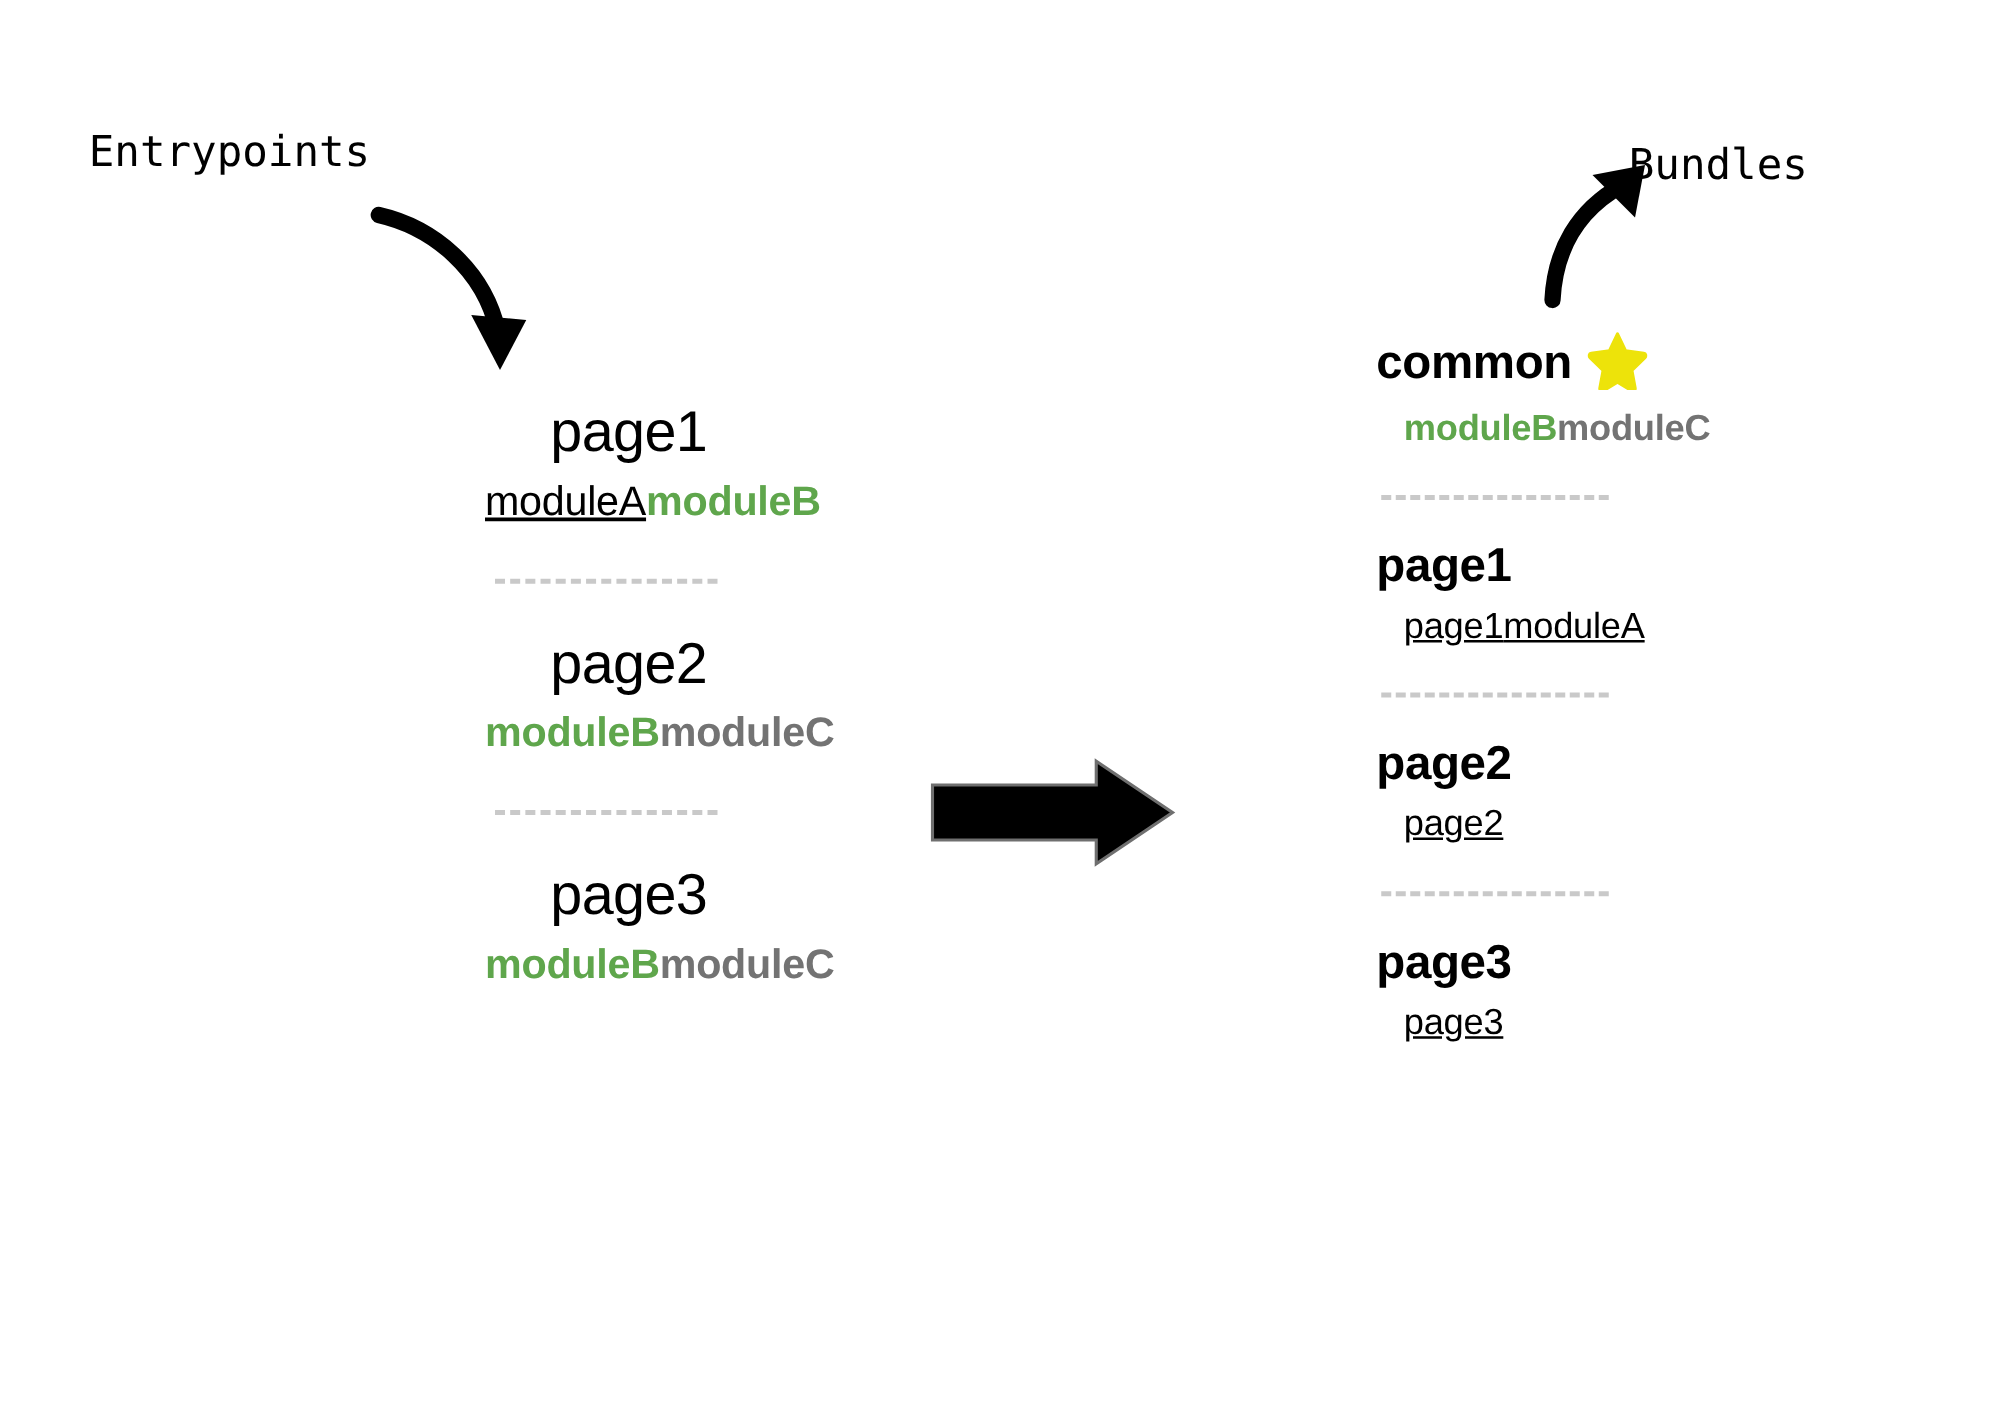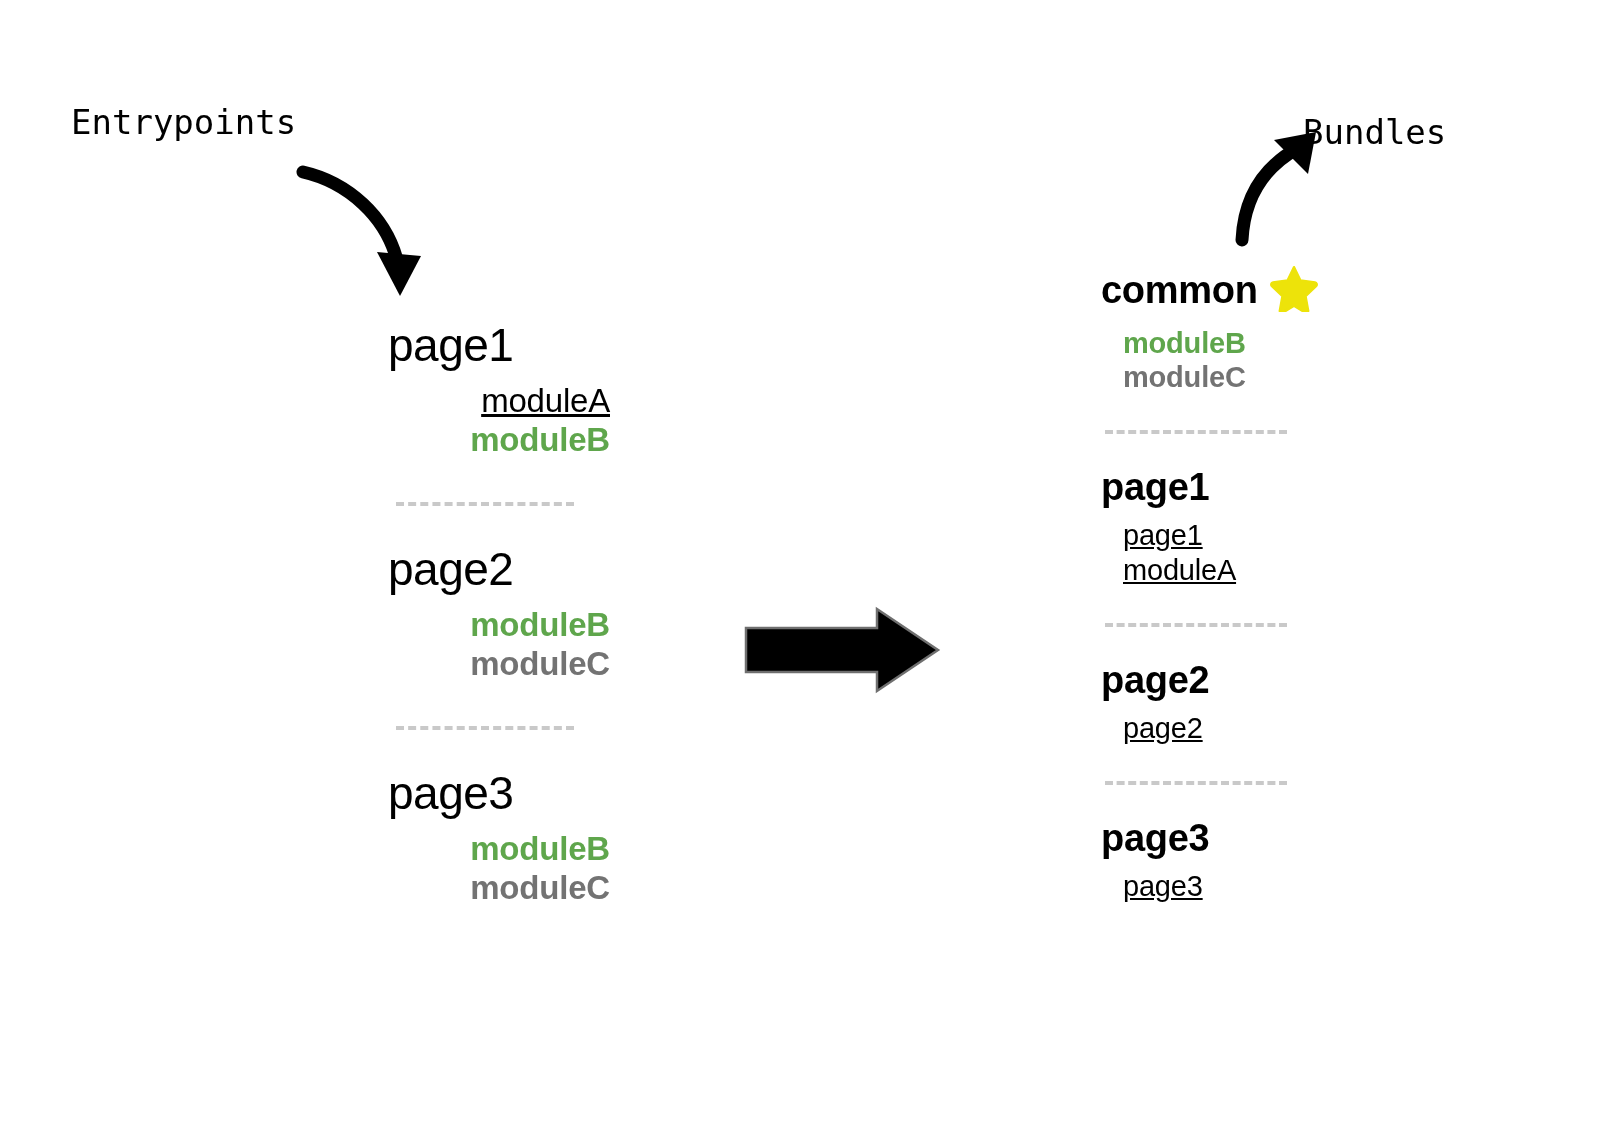--- a/index.html
+++ b/index.html
@@ -51,21 +51,21 @@
   }
 
   
   .column {
     position: absolute;
   }
   #column-entrypoints { left: 388px; top: 322px; width: 230px; }
   #column-bundles     { left: 1101px; top: 266px; width: 230px; }
 
   
-  .group { position: relative; }
+  .group { position: relative; text-align: center; }
 
   .group-title {
     color: #000000;
     white-space: nowrap;
     line-height: 1.0;
   }
   
   #column-entrypoints .group-title {
     font-size: 46px;
     font-weight: 400;
@@ -76,21 +76,21 @@
     font-size: 38px;
     font-weight: 700;
     letter-spacing: -0.3px;
     display: flex;
     align-items: center;
     gap: 12px;
   }
 
   .group-items {
     display: flex;
-    flex-direction: column;
+    flex-direction: row;
   }
   #column-entrypoints .group-items {
     margin-top: 14px;
     align-items: flex-end;
     padding-right: 8px;
   }
   #column-bundles .group-items {
     margin-top: 12px;
     align-items: flex-start;
     padding-left: 22px;

